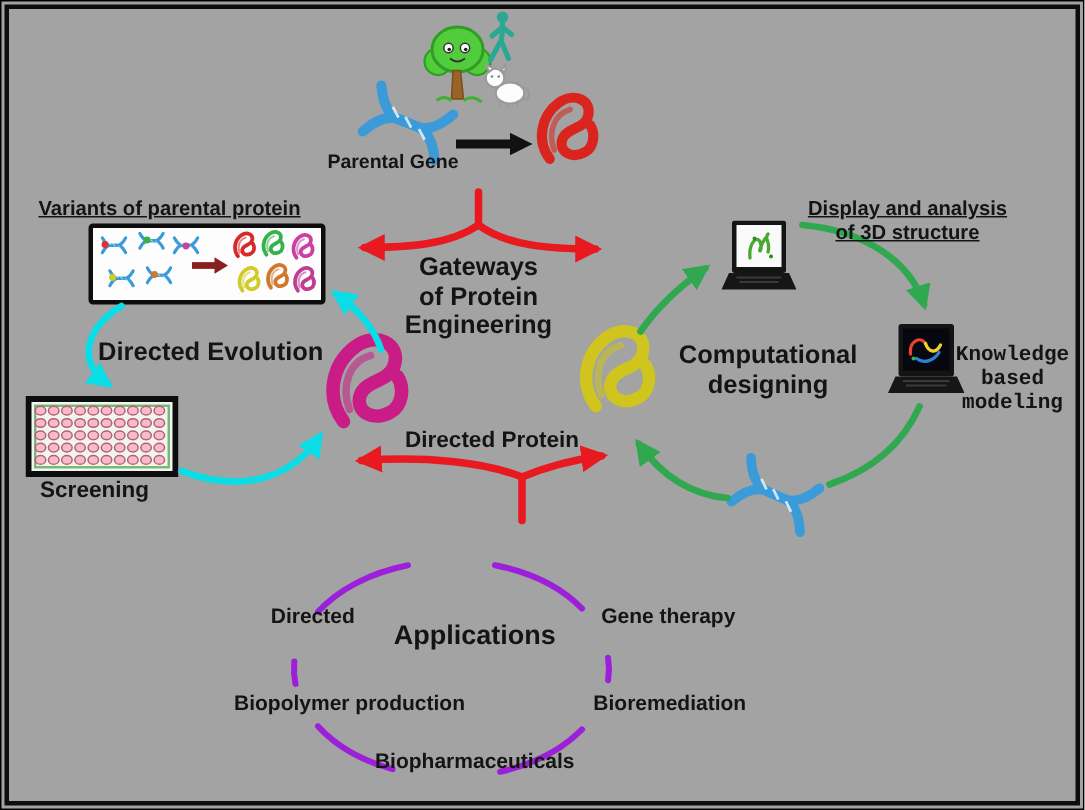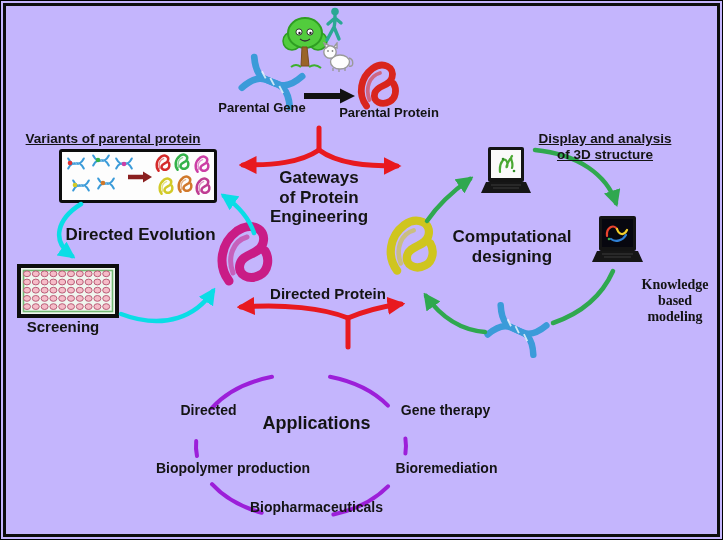--- a/index.html
+++ b/index.html
@@ -1,35 +1,35 @@
 <!DOCTYPE html>
 <html><head>
 <meta charset="utf-8">
 <style>
   html,body { margin:0; padding:0; background:#fff; }
   #stage {
-    position:relative; width:723px; height:540px; background:#c4b5fd;
+    position:relative; width:723px; height:540px; background:#a3a3a3;
     font-family:"Liberation Sans", sans-serif; overflow:hidden;
     border:1px solid #000; box-sizing:border-box;
   }
   #frame { position:absolute; inset:2px; border:3px solid #0d0d0d; pointer-events:none; z-index:5; }
   .layer { position:absolute; inset:0; }
   .icon { position:absolute; }
   .icon svg { display:block; width:100%; height:100%; }
   .lbl {
     position:absolute; font-weight:bold; color:#141414; text-align:center;
     white-space:pre-line; line-height:1.16; letter-spacing:0;
   }
   .lbl13 { font-size:13px; }
   .lbl135 { font-size:13.5px;text-decoration:underline; }
   .lbl14 { font-size:14px; }
   .lbl15 { font-size:15px; }
   .lbl17 { font-size:17px; }
   .lbl18 { font-size:18px; }
-  .serif { font-family:Liberation Serif, serif;margin-top:48px; }
+  .serif { font-family:Liberation Mono, monospace; }
   #variants-box {
     position:absolute; left:58px; top:148px; width:158px; height:54px;
     border:3px solid #0d0d0d; border-radius:3px; background:#fdfdfd; box-sizing:border-box;
   }
   #variants-box svg { display:block; width:100%; height:100%; }
   .arrows-svg { position:absolute; inset:0; width:723px; height:540px; z-index:3; pointer-events:none; }
   .txt-layer { z-index:4; }
 </style>
 </head>
 <body>
@@ -289,21 +289,20 @@
       <path d="M195.2,440 A105 72 0 0 0 196,455"></path>
       <path d="M211,483.2 A105 72 0 0 0 260.7,511.8"></path>
       <path d="M332.4,513.5 A105 72 0 0 0 387,485.3"></path>
       <path d="M404.4,452.5 A105 72 0 0 0 404.4,437.5"></path>
       <path d="M387,404.7 A105 72 0 0 0 329,375.8"></path>
     </g>
   </svg>
 
   <div class="layer txt-layer">
     <div class="lbl lbl13" style="left:205px;top:99px;width:112px">Parental Gene</div>
-    <div class="lbl lbl13" style="left:328px;top:104px;width:120px">Parental Protein</div>
     <div class="lbl lbl17" style="left:248px;top:167px;width:140px">Gateways
 of Protein
 Engineering</div>
     <div class="lbl lbl135" style="left:8px;top:130px;width:208px">Variants of parental protein</div>
     <div class="lbl lbl17" style="left:52px;top:224px;width:175px">Directed Evolution</div>
     <div class="lbl lbl15" style="left:10px;top:317px;width:104px">Screening</div>
     <div class="lbl lbl17" style="left:446px;top:226px;width:130px">Computational
 designing</div>
     <div class="lbl lbl135" style="left:524px;top:130px;width:160px">Display and analysis
 of 3D structure</div>

